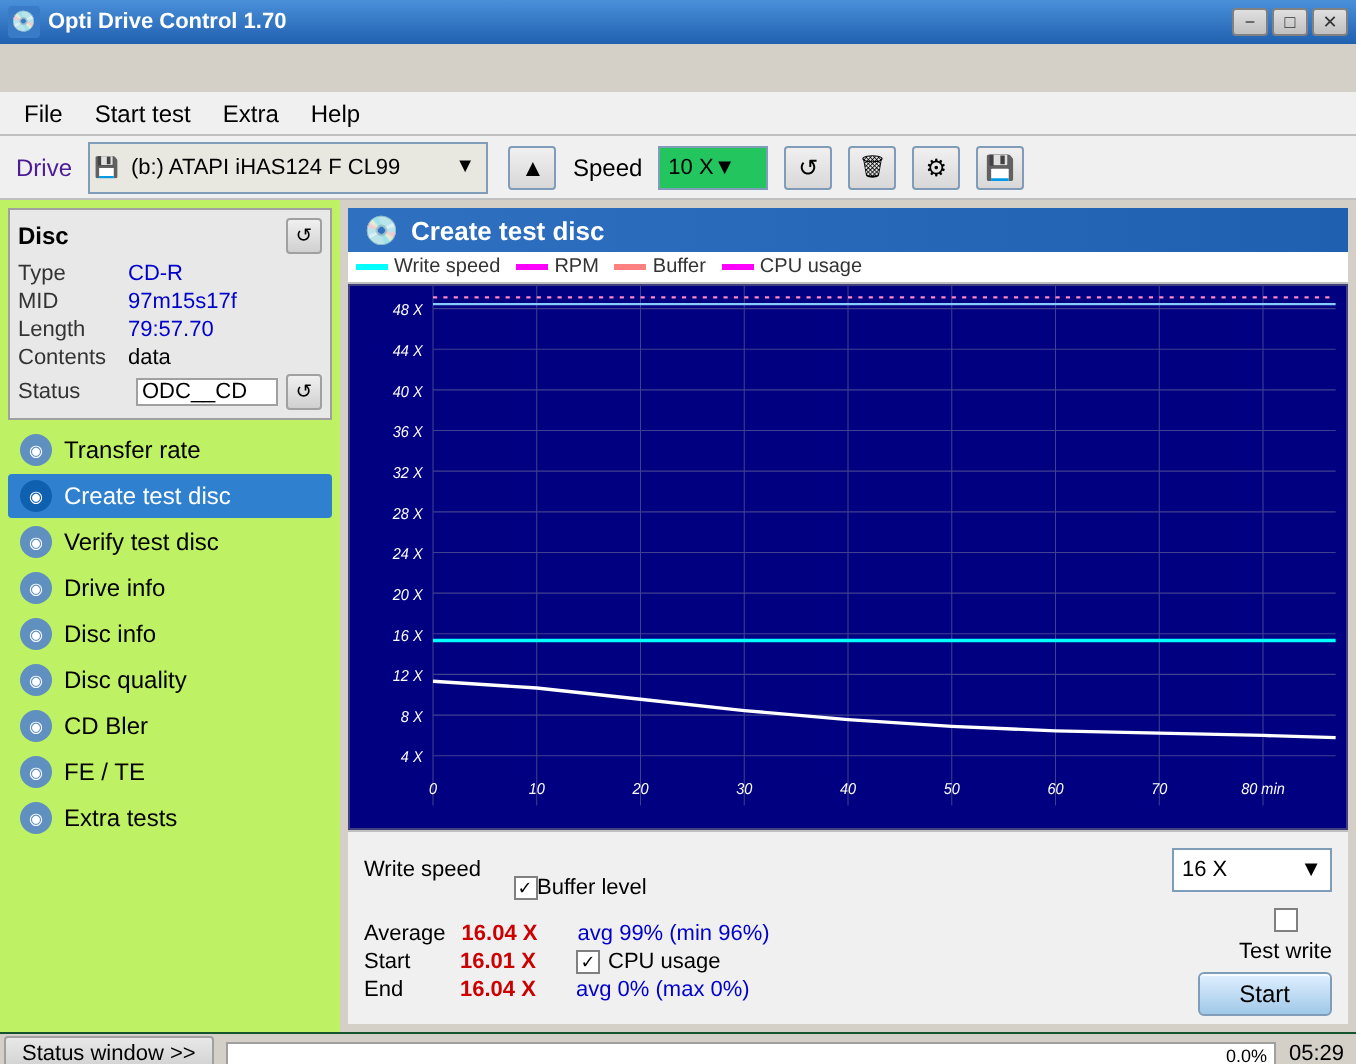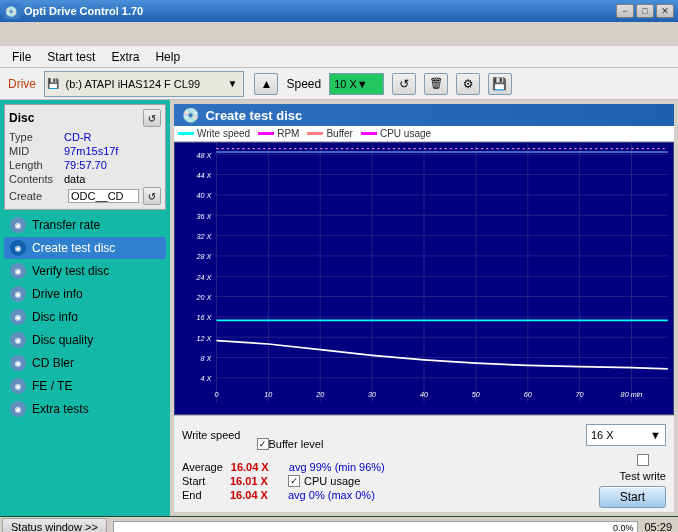--- a/index.html
+++ b/index.html
@@ -46,21 +46,21 @@
     
     .drive-bar {
       background: #f0f0f0;
       border-bottom: 1px solid #c0c0c0;
       height: 32px;
       display: flex;
       align-items: center;
       padding: 0 8px;
       gap: 8px;
     }
-    .drive-label { font-size: 12px; color: #c2410c; font-weight: normal; }
+    .drive-label { font-size: 12px; color: #4c1d95; font-weight: normal; }
     .drive-select {
       display: flex;
       align-items: center;
       background: white;
       border: 1px solid #7f9db9;
       height: 22px;
       padding: 0 4px;
       min-width: 200px;
       font-size: 11px;
       cursor: pointer;
@@ -86,21 +86,21 @@
     
     .main-content {
       display: flex;
       height: calc(532px - 22px - 22px - 32px - 20px - 20px);
       background: #d4d0c8;
     }
 
     
     .sidebar {
       width: 170px;
-      background: #14b8a6;
+      background: #bef264;
       padding: 4px;
       flex-shrink: 0;
     }
     
     .disc-section {
       background: #e8e8e8;
       border: 1px solid #a0a0a0;
       margin-bottom: 4px;
       padding: 4px;
     }
@@ -276,21 +276,21 @@
         </div>
         <div class="disc-row">
           <span class="disc-key">Length</span>
           <span class="disc-val">79:57.70</span>
         </div>
         <div class="disc-row">
           <span class="disc-key">Contents</span>
           <span class="disc-val-black">data</span>
         </div>
         <div class="disc-label-row">
-          <span class="disc-key">Create</span>
+          <span class="disc-key">Status</span>
           <span class="disc-label-val">ODC__CD</span>
           <div class="disc-refresh-btn">↺</div>
         </div>
       </div>
     </div>
 
     <div class="sidebar-menu">
       <div class="sidebar-item">
         <div class="sidebar-item-icon">◉</div>
         <span>Transfer rate</span>

